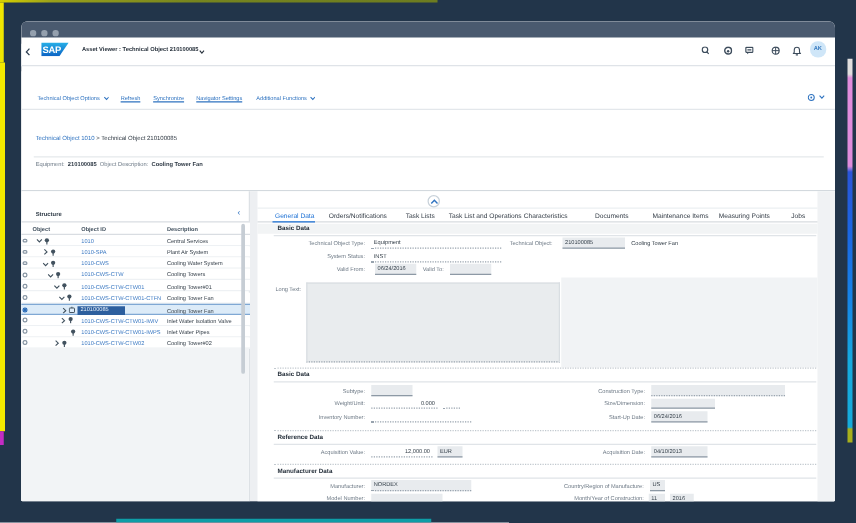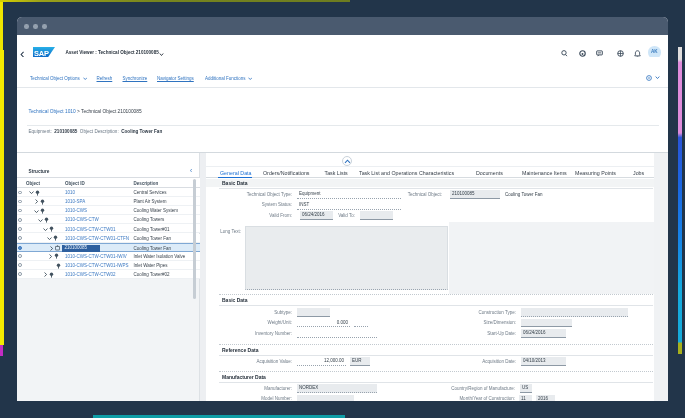--- a/index.html
+++ b/index.html
@@ -13,21 +13,21 @@
   #lyellow2 { left:0; top:50px; width:4px; height:295px; background:#f4ea00; }
   #lmagenta { left:0; top:345px; width:3px; height:11px; background:#c32cc4; }
   #rstripe { left:678px; top:47px; width:4px; height:307px;
     background:linear-gradient(180deg,#e0dede 0%,#e0dede 4%,#e08cdc 5%,#df8cdb 28%,#2a55d8 29.5%,#1b66e2 45%,#1683e8 62%,#15aade 79%,#16abdb 96%,#a8b01c 96.5%,#a8b01c 100%); }
   #bteal { left:93px; top:415px; width:252px; height:2.5px; background:#0e9da6; }
   
   #win { left:17px; top:17px; width:651px; height:384px; background:#fff; border-radius:5px 5px 1px 1px; overflow:hidden; }
   #titlebar { left:0; top:0; width:651px; height:17.5px; background:#4a5a6f; }
   .dot { width:4.6px; height:4.6px; border-radius:50%; background:#94a0ae; top:7px; }
   
-  #shell { left:0; top:26px; width:651px; height:22.5px; background:#fff; border-bottom:1px solid #dfe3e8; }
+  #shell { left:0; top:13px; width:651px; height:22.5px; background:#fff; border-bottom:1px solid #dfe3e8; }
   #shelltitle { left:48.5px; top:7px; font-size:4.6px; font-weight:bold; color:#27313c; }
   #avatar { left:631px; top:3.2px; width:12.5px; height:12.5px; border-radius:50%; background:#cfe6f8;
     font-size:4.6px; font-weight:bold; color:#3a7cc0; text-align:center; line-height:12.5px; }
   
   #toolbar { left:0; top:40px; width:651px; height:31px; background:#fff; border-bottom:1px solid #e3e7eb; }
   .tblink { position:absolute; top:58.5px; font-size:4.5px; color:#2f73c0; white-space:nowrap; }
   .tbu { text-decoration:underline; }
   
   #objhdr { left:0; top:71px; width:651px; height:64.5px; background:#fff; border-bottom:1px solid #d3d9de; }
   #crumb { left:11.5px; top:20.5px; font-size:4.8px; color:#333c46; white-space:nowrap; }

